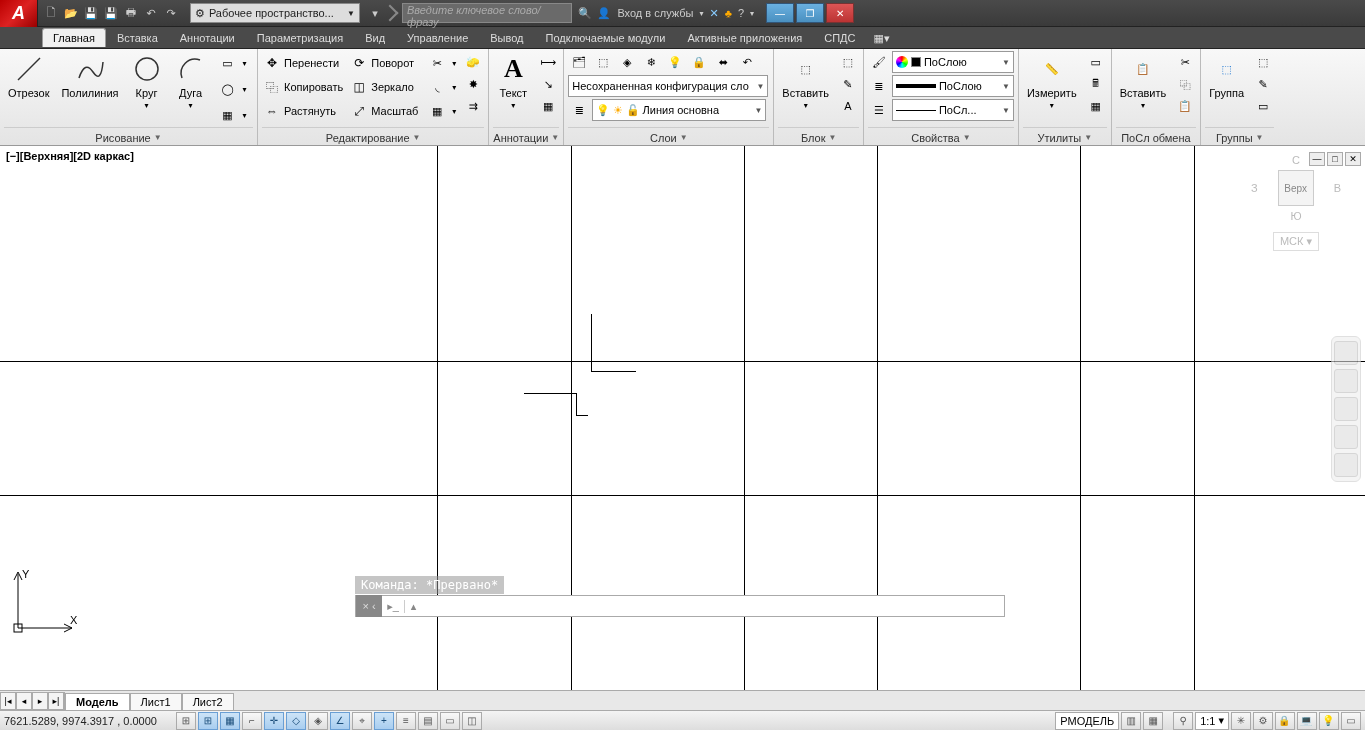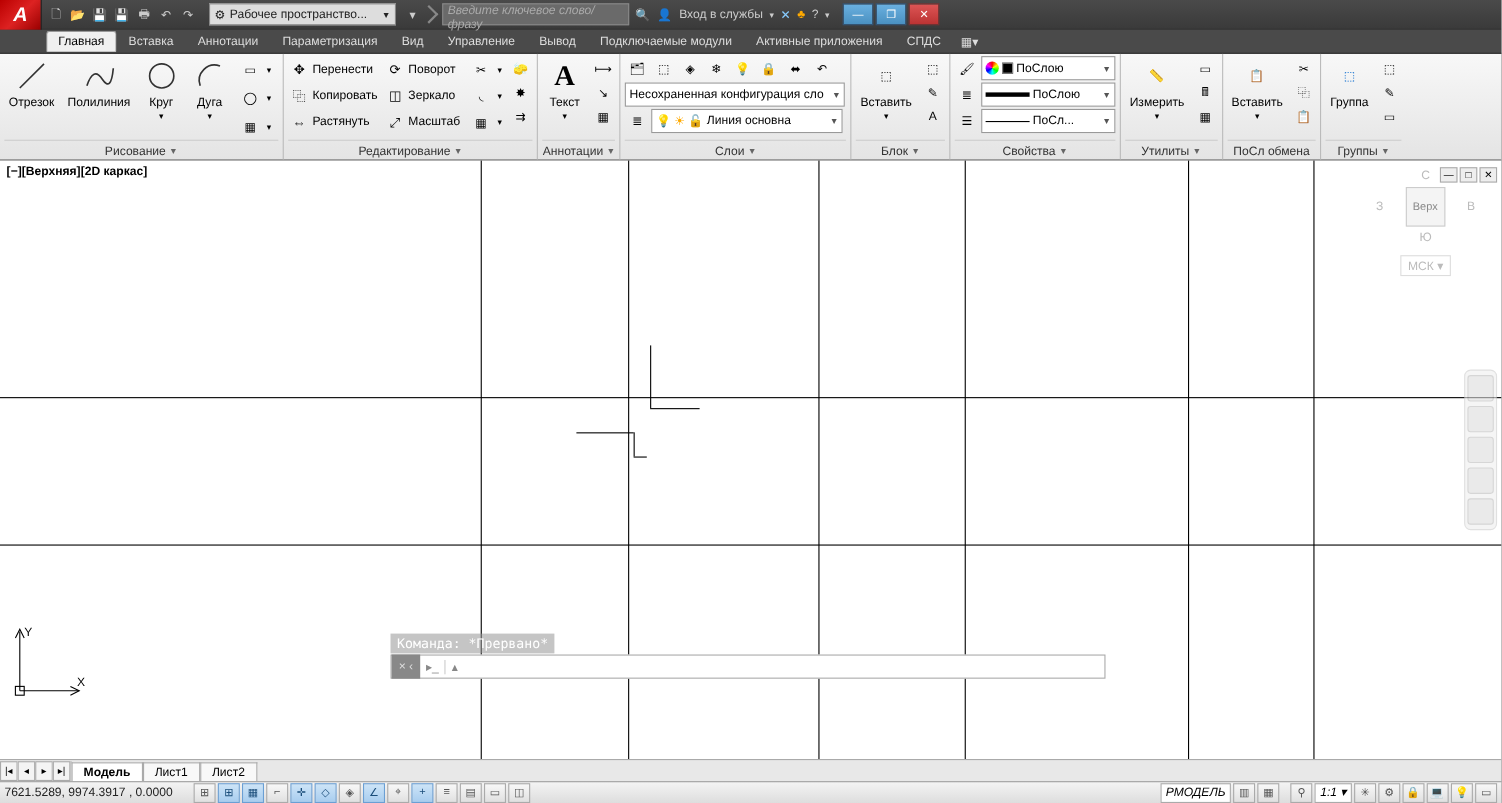--- a/index.html
+++ b/index.html
@@ -70,21 +70,21 @@
 .lt-nav span { width:16px; height:18px; display:flex; align-items:center; justify-content:center; border:1px solid #aaa; background:#f4f4f4; cursor:pointer; font-size:9px; }
 .lt-tab { padding:2px 10px; border:1px solid #aaa; border-bottom:none; background:#f8f8f8; margin-top:1px; cursor:pointer; }
 .lt-tab.active { background:#fff; font-weight:bold; }
 
 
 .statusbar { position:absolute; bottom:0; left:0; right:0; height:20px; background:linear-gradient(#f4f4f4,#ddd); border-top:1px solid #aaa; display:flex; align-items:center; padding:0 4px; gap:2px; }
 .coords { min-width:170px; color:#222; }
 .sb-btn { width:20px; height:18px; border:1px solid #aaa; background:linear-gradient(#f8f8f8,#e0e0e0); display:flex; align-items:center; justify-content:center; cursor:pointer; font-size:10px; color:#555; }
 .sb-btn.on { background:linear-gradient(#cde4f7,#a8cdef); border-color:#6a9fd4; color:#1a4d7a; }
 .sb-gap { flex:1; }
-.sb-combo { height:18px; border:1px solid #aaa; background:#fff; padding:0 4px; display:flex; align-items:center; gap:3px;font-style:italic; }
+.sb-combo { height:18px; border:1px solid #aaa; background:#fff; padding:0 4px; display:flex; align-items:center; gap:3px; }
 </style>
 </head>
 <body>
 
 <div class="titlebar">
   <div class="app-icon">A</div>
   <div class="qat">
     <div class="qat-btn">🗋</div>
     <div class="qat-btn">📂</div>
     <div class="qat-btn">💾</div>

